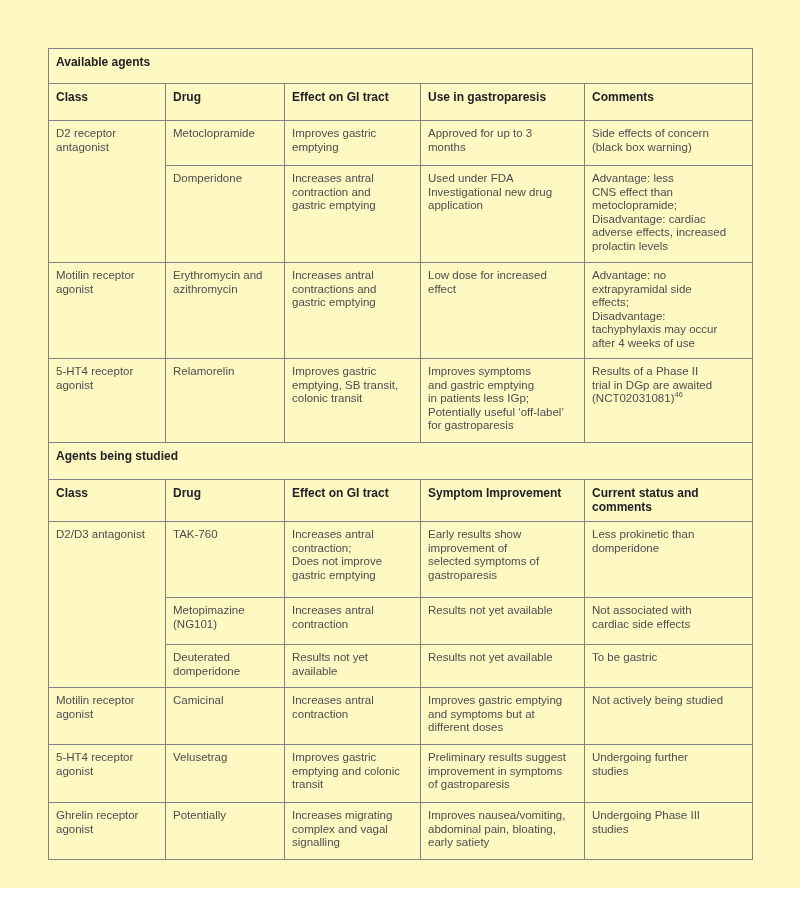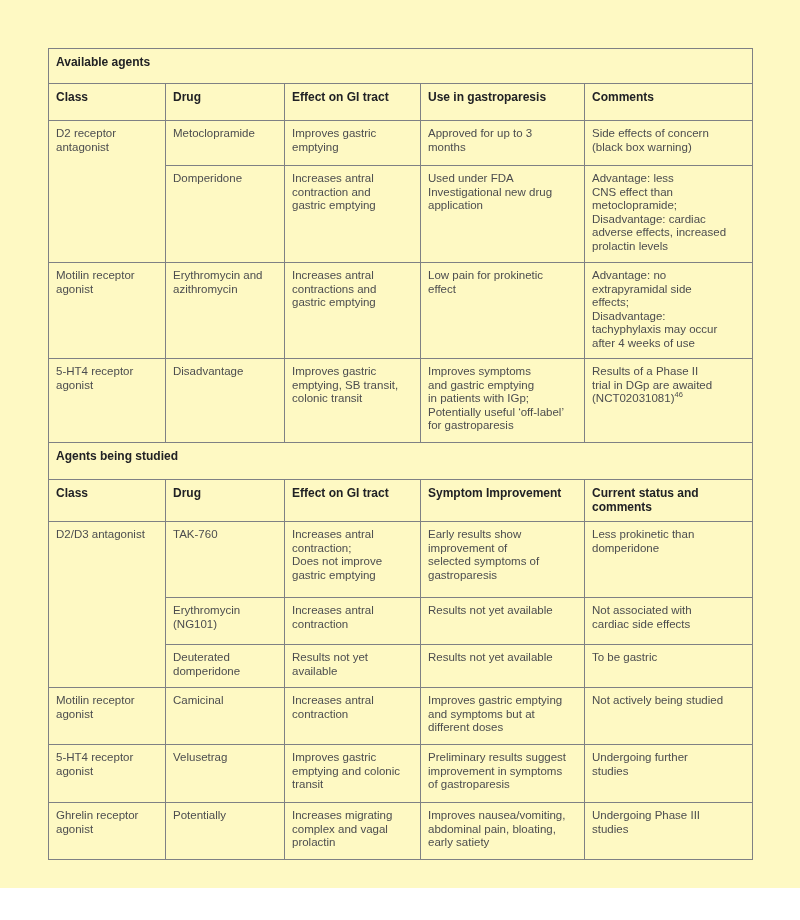--- a/index.html
+++ b/index.html
@@ -86,39 +86,39 @@
 prolactin levels</td>
       </tr>
       <tr style="height:96px">
         <td>Motilin receptor
 agonist</td>
         <td>Erythromycin and
 azithromycin</td>
         <td>Increases antral
 contractions and
 gastric emptying</td>
-        <td>Low pain for prokinetic
+        <td>Low dose for increased
 effect</td>
         <td>Advantage: no
 extrapyramidal side
 effects;
 Disadvantage:
 tachyphylaxis may occur
 after 4 weeks of use</td>
       </tr>
       <tr style="height:84px">
         <td>5-HT4 receptor
 agonist</td>
-        <td>Disadvantage</td>
+        <td>Relamorelin</td>
         <td>Improves gastric
 emptying, SB transit,
 colonic transit</td>
         <td>Improves symptoms
 and gastric emptying
-in patients with IGp;
+in patients less IGp;
 Potentially useful ‘off-label’
 for gastroparesis</td>
         <td><span>Results of a Phase II
 trial in DGp are awaited
 (NCT02031081)</span><sup>46</sup></td>
       </tr>
 
       <tr class="sec" style="height:37px">
         <td colspan="5">Agents being studied</td>
       </tr>
@@ -139,21 +139,21 @@
 Does not improve
 gastric emptying</td>
         <td>Early results show
 improvement of
 selected symptoms of
 gastroparesis</td>
         <td>Less prokinetic than
 domperidone</td>
       </tr>
       <tr style="height:47px">
-        <td>Erythromycin
+        <td>Metopimazine
 (NG101)</td>
         <td>Increases antral
 contraction</td>
         <td>Results not yet available</td>
         <td>Not associated with
 cardiac side effects</td>
       </tr>
       <tr style="height:43px">
         <td>Deuterated
 domperidone</td>
@@ -185,21 +185,21 @@
 of gastroparesis</td>
         <td>Undergoing further
 studies</td>
       </tr>
       <tr style="height:57px">
         <td>Ghrelin receptor
 agonist</td>
         <td>Potentially</td>
         <td>Increases migrating
 complex and vagal
-prolactin</td>
+signalling</td>
         <td>Improves nausea/vomiting,
 abdominal pain, bloating,
 early satiety</td>
         <td>Undergoing Phase III
 studies</td>
       </tr>
 
     </tbody>
   </table>
 </div>

